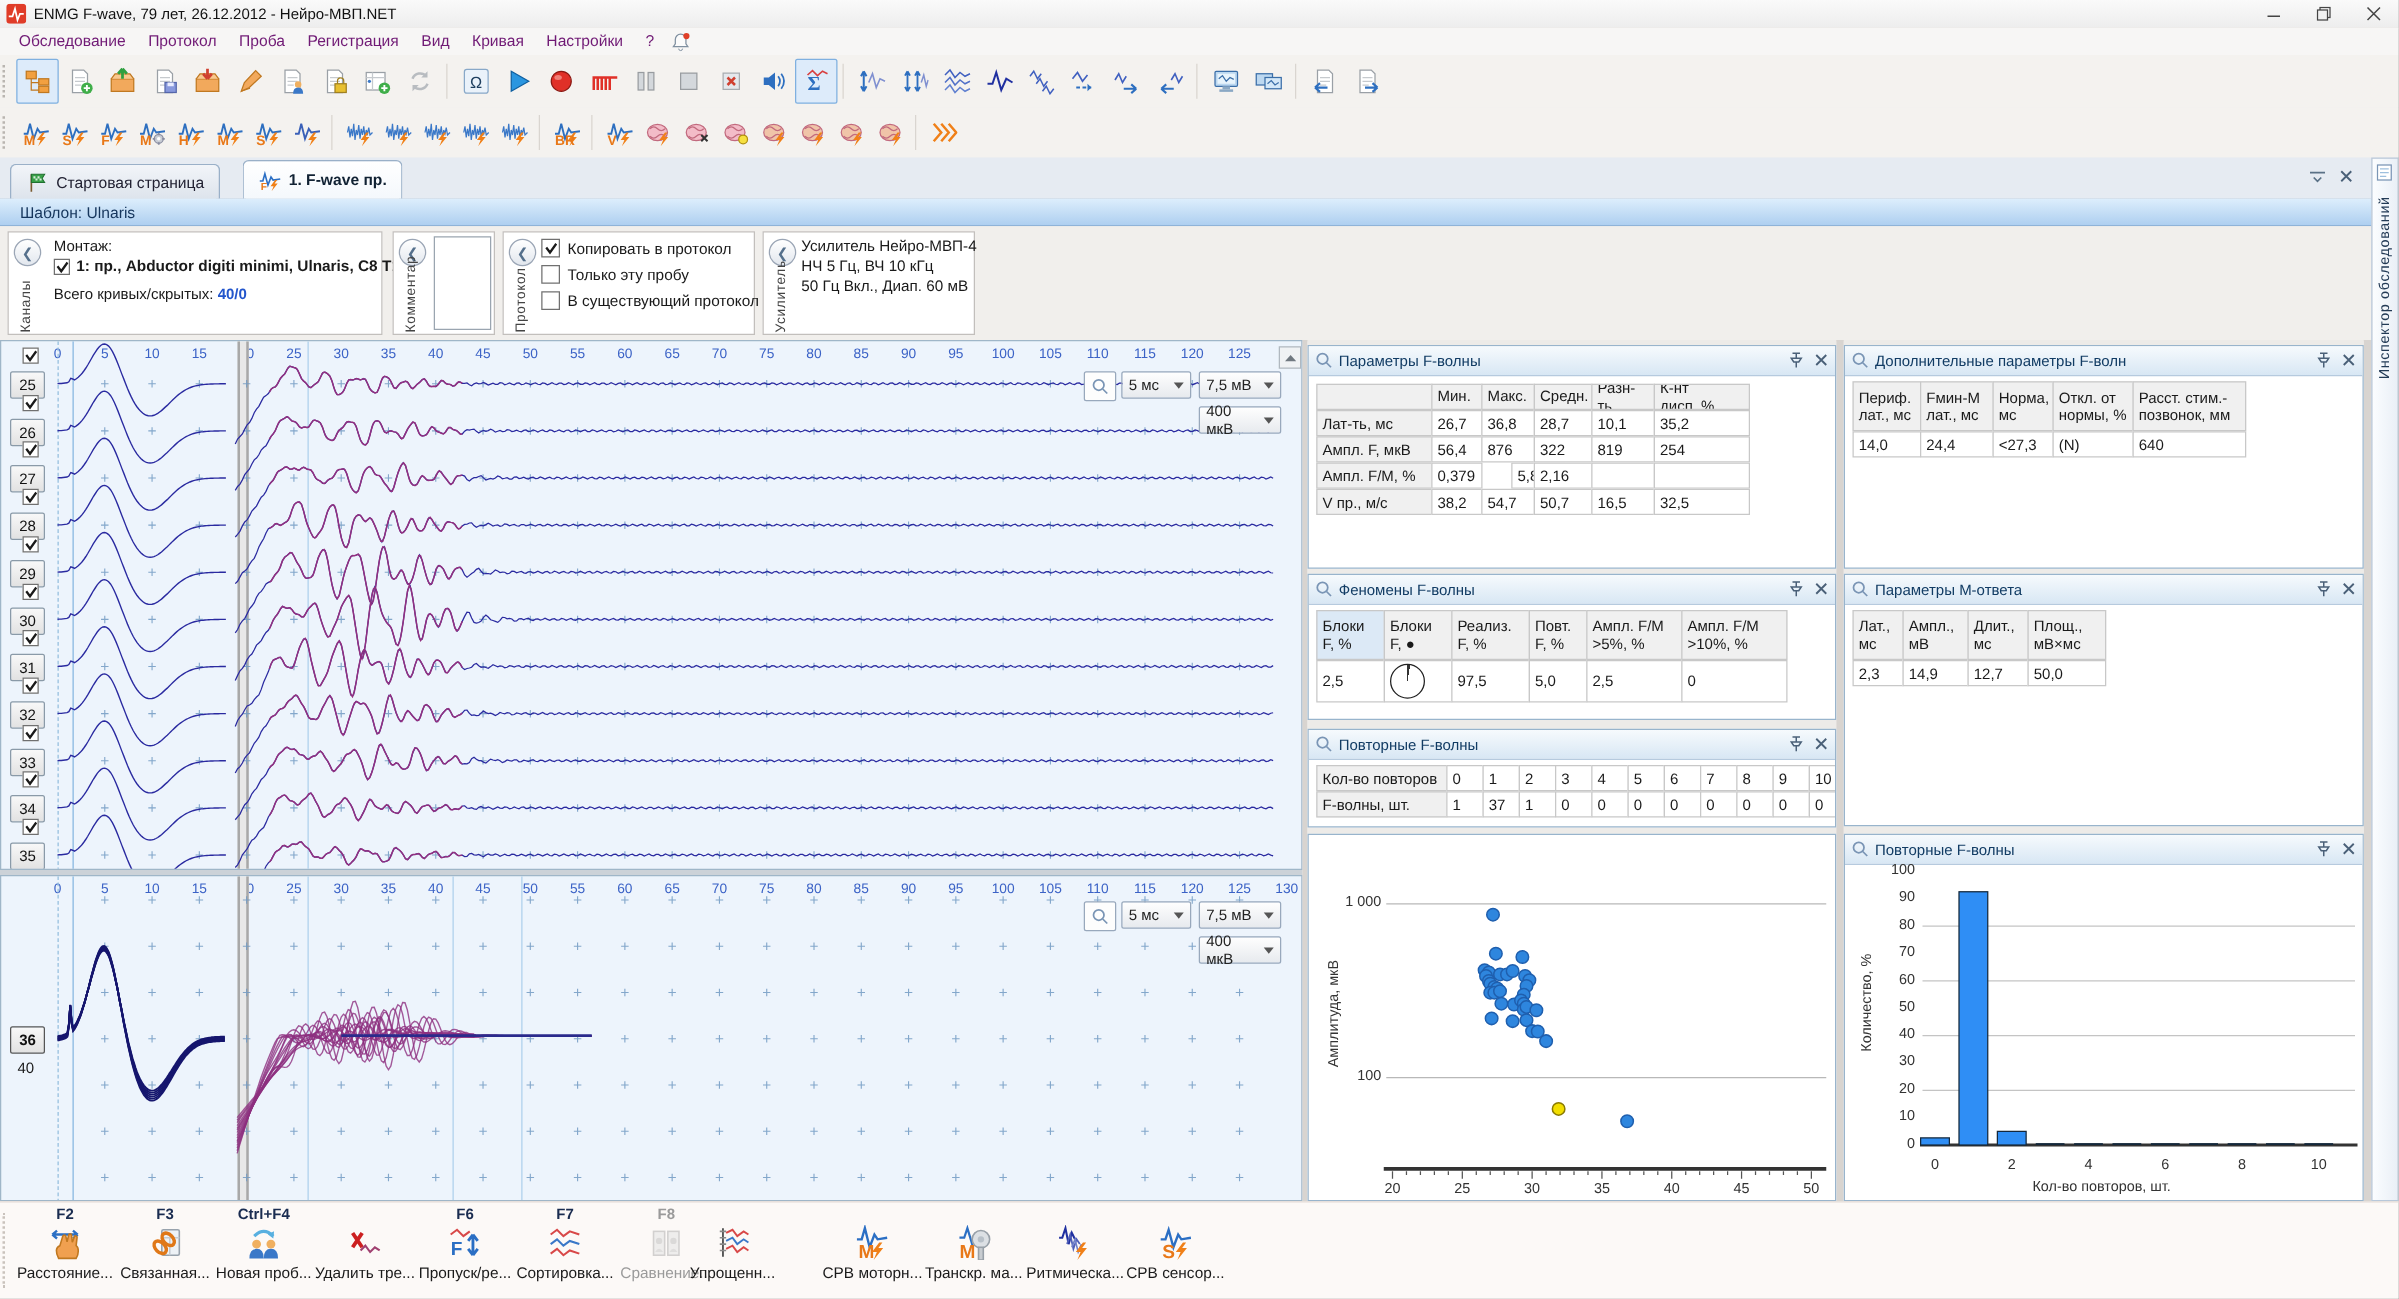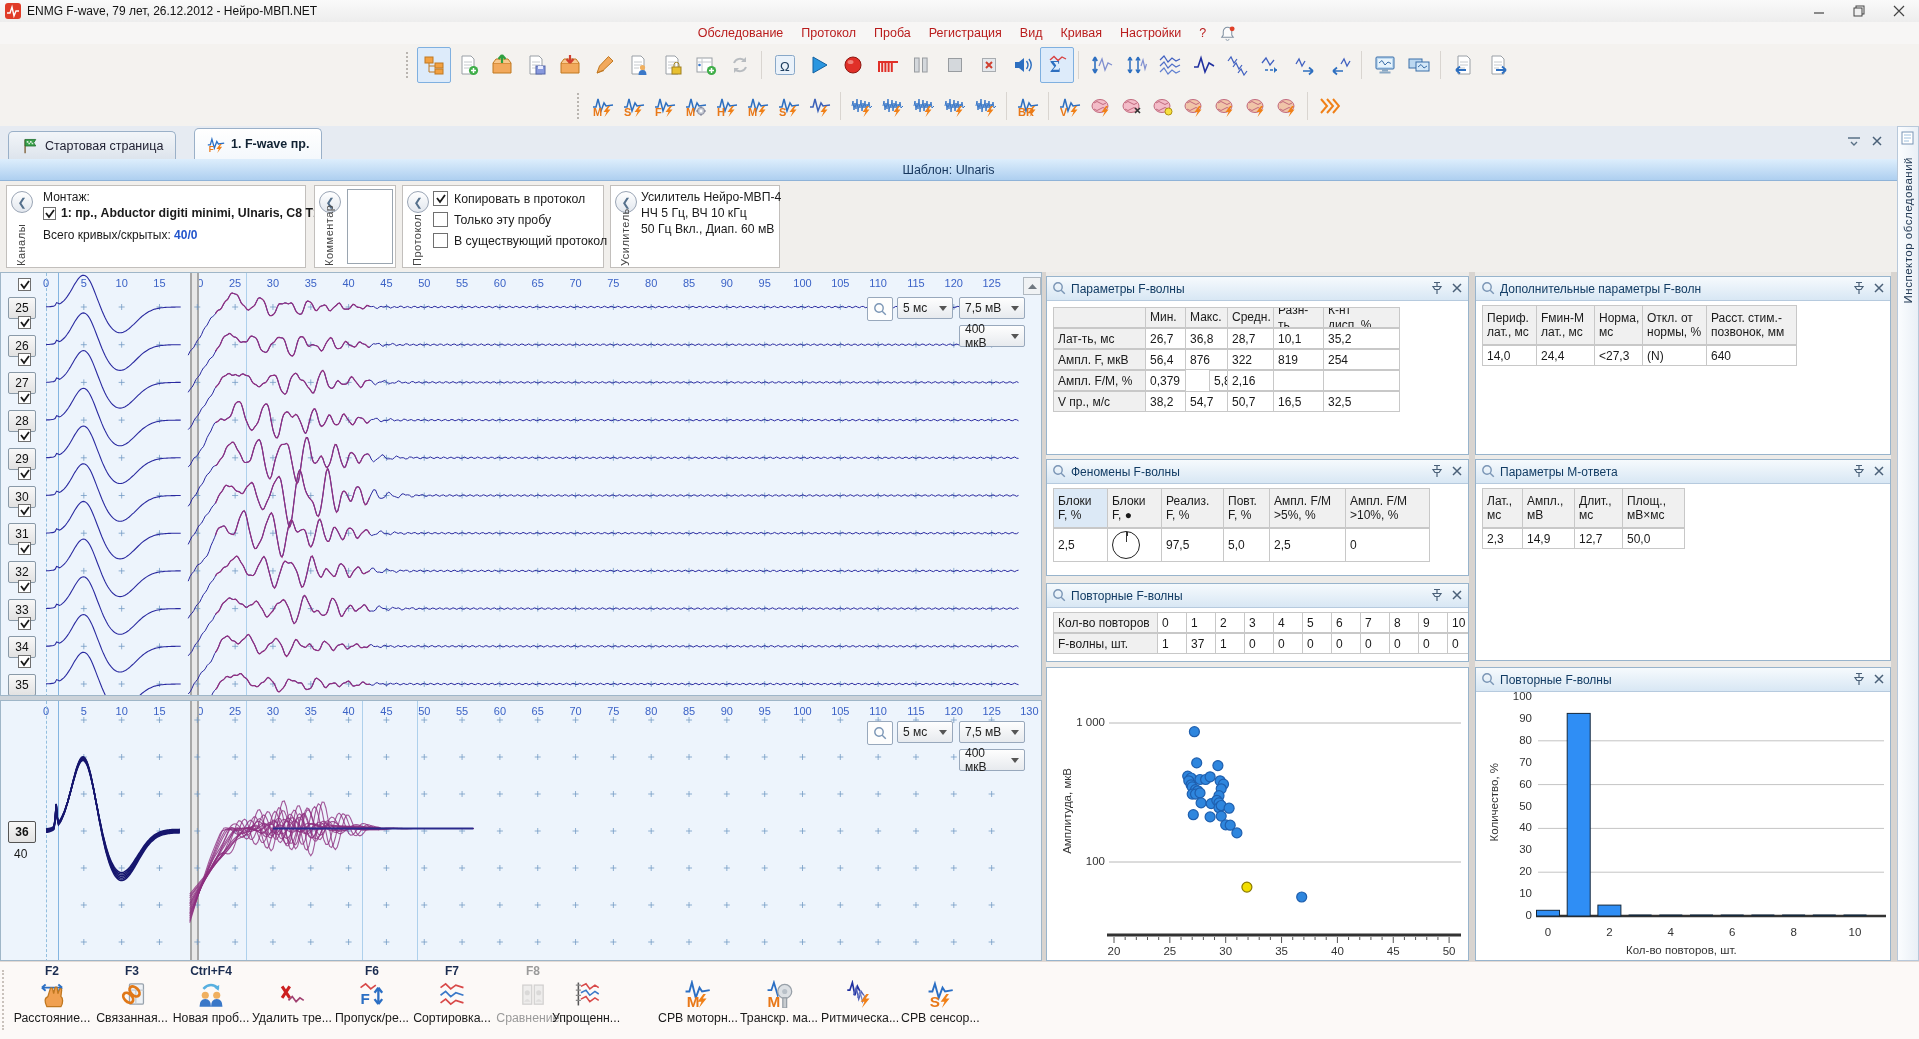--- a/index.html
+++ b/index.html
@@ -1,33 +1,33 @@
 <!DOCTYPE html>
 <html><head>
 <meta charset="utf-8">
 <style>
   html,body{margin:0;padding:0;background:#888;}
   #root{position:relative;width:1919px;height:1039px;overflow:hidden;background:#f0eeec;
         font-family:"Liberation Sans",sans-serif;font-size:12px;color:#1a1a1a;}
-  .abs{position:absolute;justify-content:center;}
+  .abs{position:absolute;}
   #titlebar{left:0;top:0;width:1919px;height:22px;background:linear-gradient(#fafafa,#ededed);border-bottom:1px solid #d8d5d2;display:flex;align-items:center;}
   #titlebar .ttl{margin-left:6px;font-size:12px;color:#111;}
   .winbtn{width:40px;height:21px;display:flex;align-items:center;justify-content:center;color:#444;}
   #menubar{left:0;top:22px;width:1919px;height:22px;background:#f7f6f5;display:flex;align-items:center;padding-left:6px;box-sizing:border-box;}
-  .menuitem{padding:2px 9px;font-size:12.5px;color:#b91c1c;}
+  .menuitem{padding:2px 9px;font-size:12.5px;color:#701a75;}
   .tbar{left:0;width:1919px;background:#f4f2ef;display:flex;align-items:center;}
   .grip{width:5px;height:26px;border-left:2px dotted #b9b5b0;margin:0 4px 0 2px;}
   .tbtn{width:32px;height:34px;display:flex;align-items:center;justify-content:center;border:1px solid transparent;border-radius:2px;}
   .tbtn.small{width:29px;height:30px;}
   .tbtn.sel{border-color:#7fb0e0;background:#ddeBfa;background:#ddebfa;}
   .tsep{width:2px;height:28px;border-left:1px solid #d9d5d0;margin:0 4px;}
   #tabrow{left:0;top:126px;width:1897px;height:33px;background:#e6ebf2;border-bottom:1px solid #9ab0c8;}
   .tab{position:absolute;bottom:0;height:27px;display:flex;align-items:center;padding:0 12px;border:1px solid #9ab0c8;border-bottom:none;border-radius:5px 5px 0 0;background:linear-gradient(#f2f5f9,#dde4ec);font-size:12.5px;color:#223;}
   .tab.active{background:linear-gradient(#ffffff,#f4f8fc);height:30px;font-weight:bold;color:#123;}
-  #tplbar{left:0;top:159px;width:1897px;height:22px;background:linear-gradient(#ddeefc,#aecff0);border-bottom:1px solid #8fb3d8;display:flex;align-items:center;padding-left:0;box-sizing:border-box;color:#15355c;font-size:12.5px;}
+  #tplbar{left:0;top:159px;width:1897px;height:22px;background:linear-gradient(#ddeefc,#aecff0);border-bottom:1px solid #8fb3d8;display:flex;align-items:center;padding-left:16px;box-sizing:border-box;color:#15355c;font-size:12.5px;}
   #topstrip{left:0;top:181px;width:1897px;height:91px;background:#f1efec;border-bottom:1px solid #d8d4d0;}
   .ppanel{position:absolute;top:4px;height:83px;background:#fff;border:1px solid #c2bfbc;box-sizing:border-box;}
   .roundbtn{position:absolute;width:20px;height:20px;border-radius:50%;border:1px solid #9aa5b5;background:linear-gradient(#fff,#e2e7ee);display:flex;align-items:center;justify-content:center;color:#55708c;font-size:11px;}
   .vlabel{position:absolute;writing-mode:vertical-rl;transform:rotate(180deg);font-size:11px;color:#444;letter-spacing:.5px;}
   .cb{position:absolute;width:13px;height:13px;border:1px solid #707070;background:#fff;box-sizing:border-box;}
   .wavepanel{position:absolute;left:0;width:1042px;background:#edf4fc;border:1px solid #9fb6c8;box-sizing:border-box;overflow:hidden;}
   .rlabel{position:absolute;top:4px;width:30px;text-align:center;font-size:11px;color:#3b62c6;}
   .chbtn{position:absolute;width:26px;height:20px;border:1px solid #8a9aa8;border-radius:2px;background:linear-gradient(#f8f8f8,#e2e2e2);display:flex;align-items:center;justify-content:center;font-size:12px;color:#111;}
   .vline{position:absolute;top:0;width:0;}
   .dd{position:absolute;height:22px;border:1px solid #98a8bc;background:linear-gradient(#fefefe,#e7eaee);border-radius:2px;font-size:12px;color:#222;display:flex;align-items:center;justify-content:space-between;padding:0 5px;box-sizing:border-box;}

